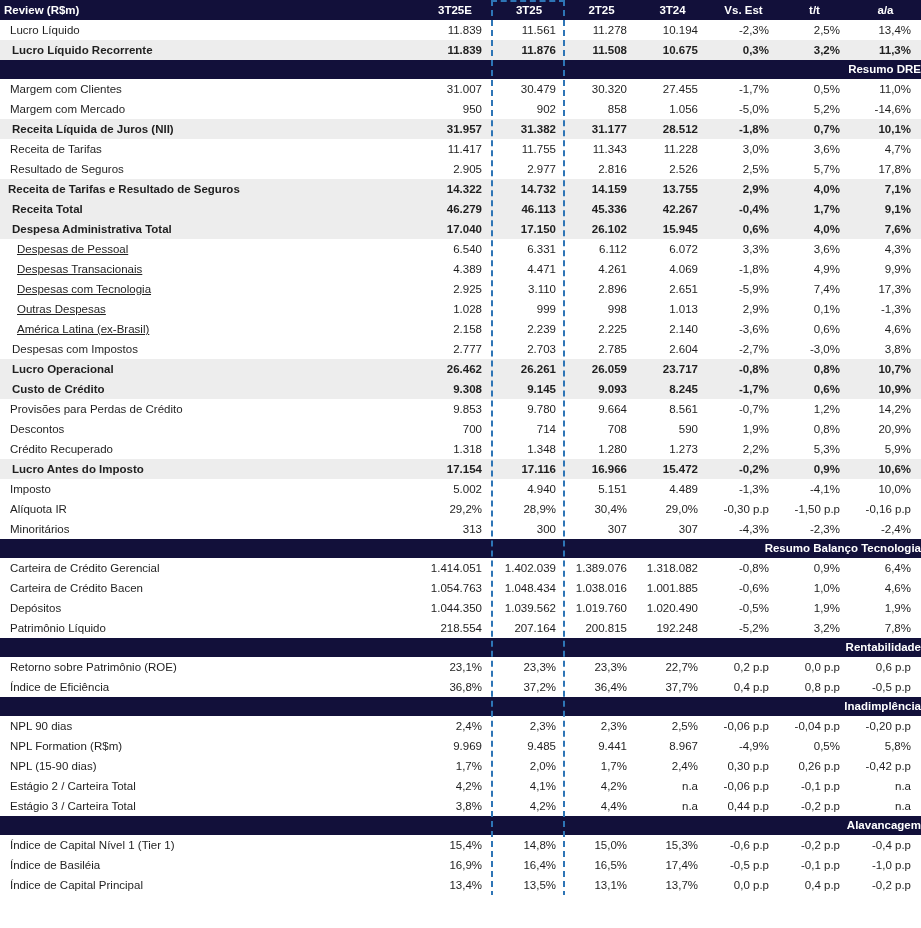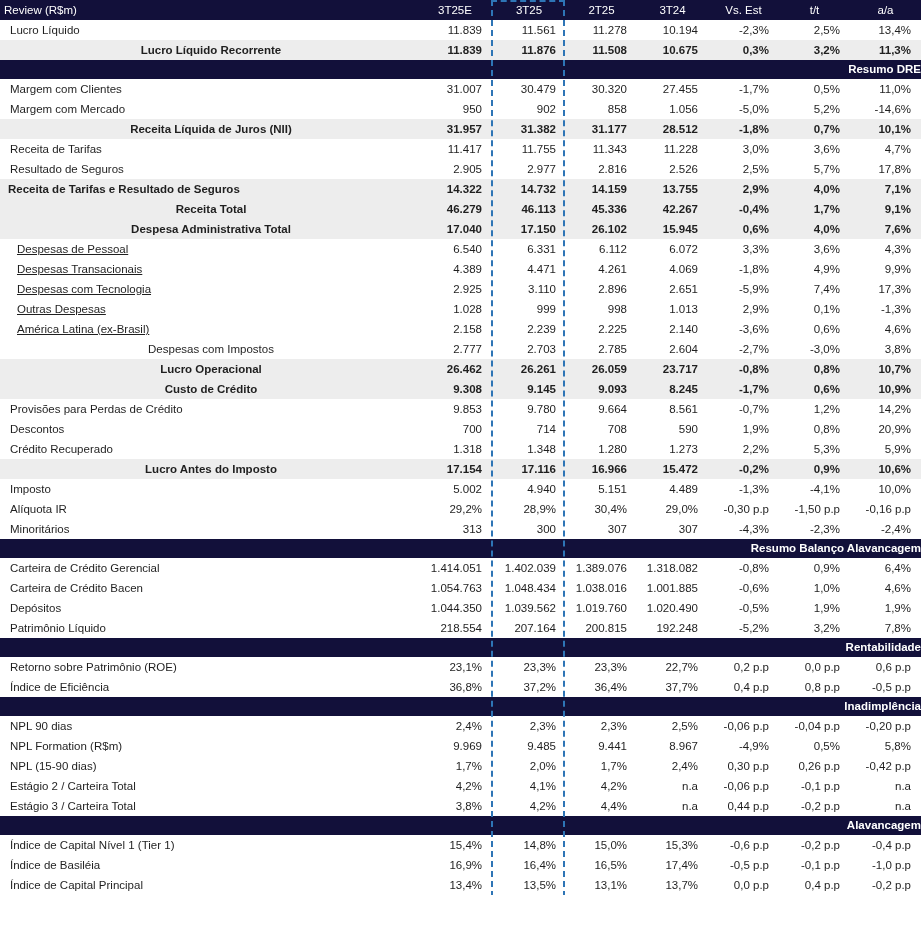--- a/index.html
+++ b/index.html
@@ -7,29 +7,29 @@
     --band:#ededed;
     --dash:#2e75b6;
     --text:#1f1f1f;
   }
   html,body{margin:0;padding:0;background:#ffffff;}
   body{font-family:"Liberation Sans",sans-serif;color:var(--text);width:921px;}
   .wrap{position:relative;width:921px;}
   table{border-collapse:collapse;table-layout:fixed;width:921px;}
   tr{height:20px;}
   td,th{font-size:11.5px;line-height:20px;padding:0;white-space:nowrap;overflow:hidden;vertical-align:middle;}
-  thead th{background:var(--navy);color:#ffffff;font-weight:normal;margin-left:37px;}
+  thead th{background:var(--navy);color:#ffffff;font-weight:bold;margin-left:37px;}
   thead th.label{text-align:left;padding-left:4px;}
   thead th.num{text-align:center;}
   td.label{text-align:left;}
   td.num{text-align:right;padding-right:10px;}
   tr.total td{background:var(--band);font-weight:bold;}
   tr.section{height:19px;}
   tr.section td{background:var(--navy);color:#ffffff;font-weight:bold;text-align:right;padding-left:4px;line-height:19px;}
-  tr.ind0 td.label{padding-left:4px;text-align:center;}
+  tr.ind0 td.label{padding-left:12px;}
   tr.ind1 td.label{padding-left:10px;margin-top:44px;}
   tr.ind2 td.label{padding-left:17px;text-decoration:underline;}
   tr.total.ind1 td.label{padding-left:8px;}
   .dash-box{
     position:absolute;
     top:0;
     left:491px;
     width:74px;
     height:917px;
     border:2px dashed var(--dash);
@@ -312,21 +312,21 @@
           <td class="label">Minoritários</td>
           <td class="num">313</td>
           <td class="num">300</td>
           <td class="num">307</td>
           <td class="num">307</td>
           <td class="num">-4,3%</td>
           <td class="num">-2,3%</td>
           <td class="num">-2,4%</td>
         </tr>
         <tr class="section">
-          <td colspan="8">Resumo Balanço Alavancagem</td>
+          <td colspan="8">Resumo Balanço Tecnologia</td>
         </tr>
         <tr class="data ind1">
           <td class="label">Carteira de Crédito Gerencial</td>
           <td class="num">1.414.051</td>
           <td class="num">1.402.039</td>
           <td class="num">1.389.076</td>
           <td class="num">1.318.082</td>
           <td class="num">-0,8%</td>
           <td class="num">0,9%</td>
           <td class="num">6,4%</td>

